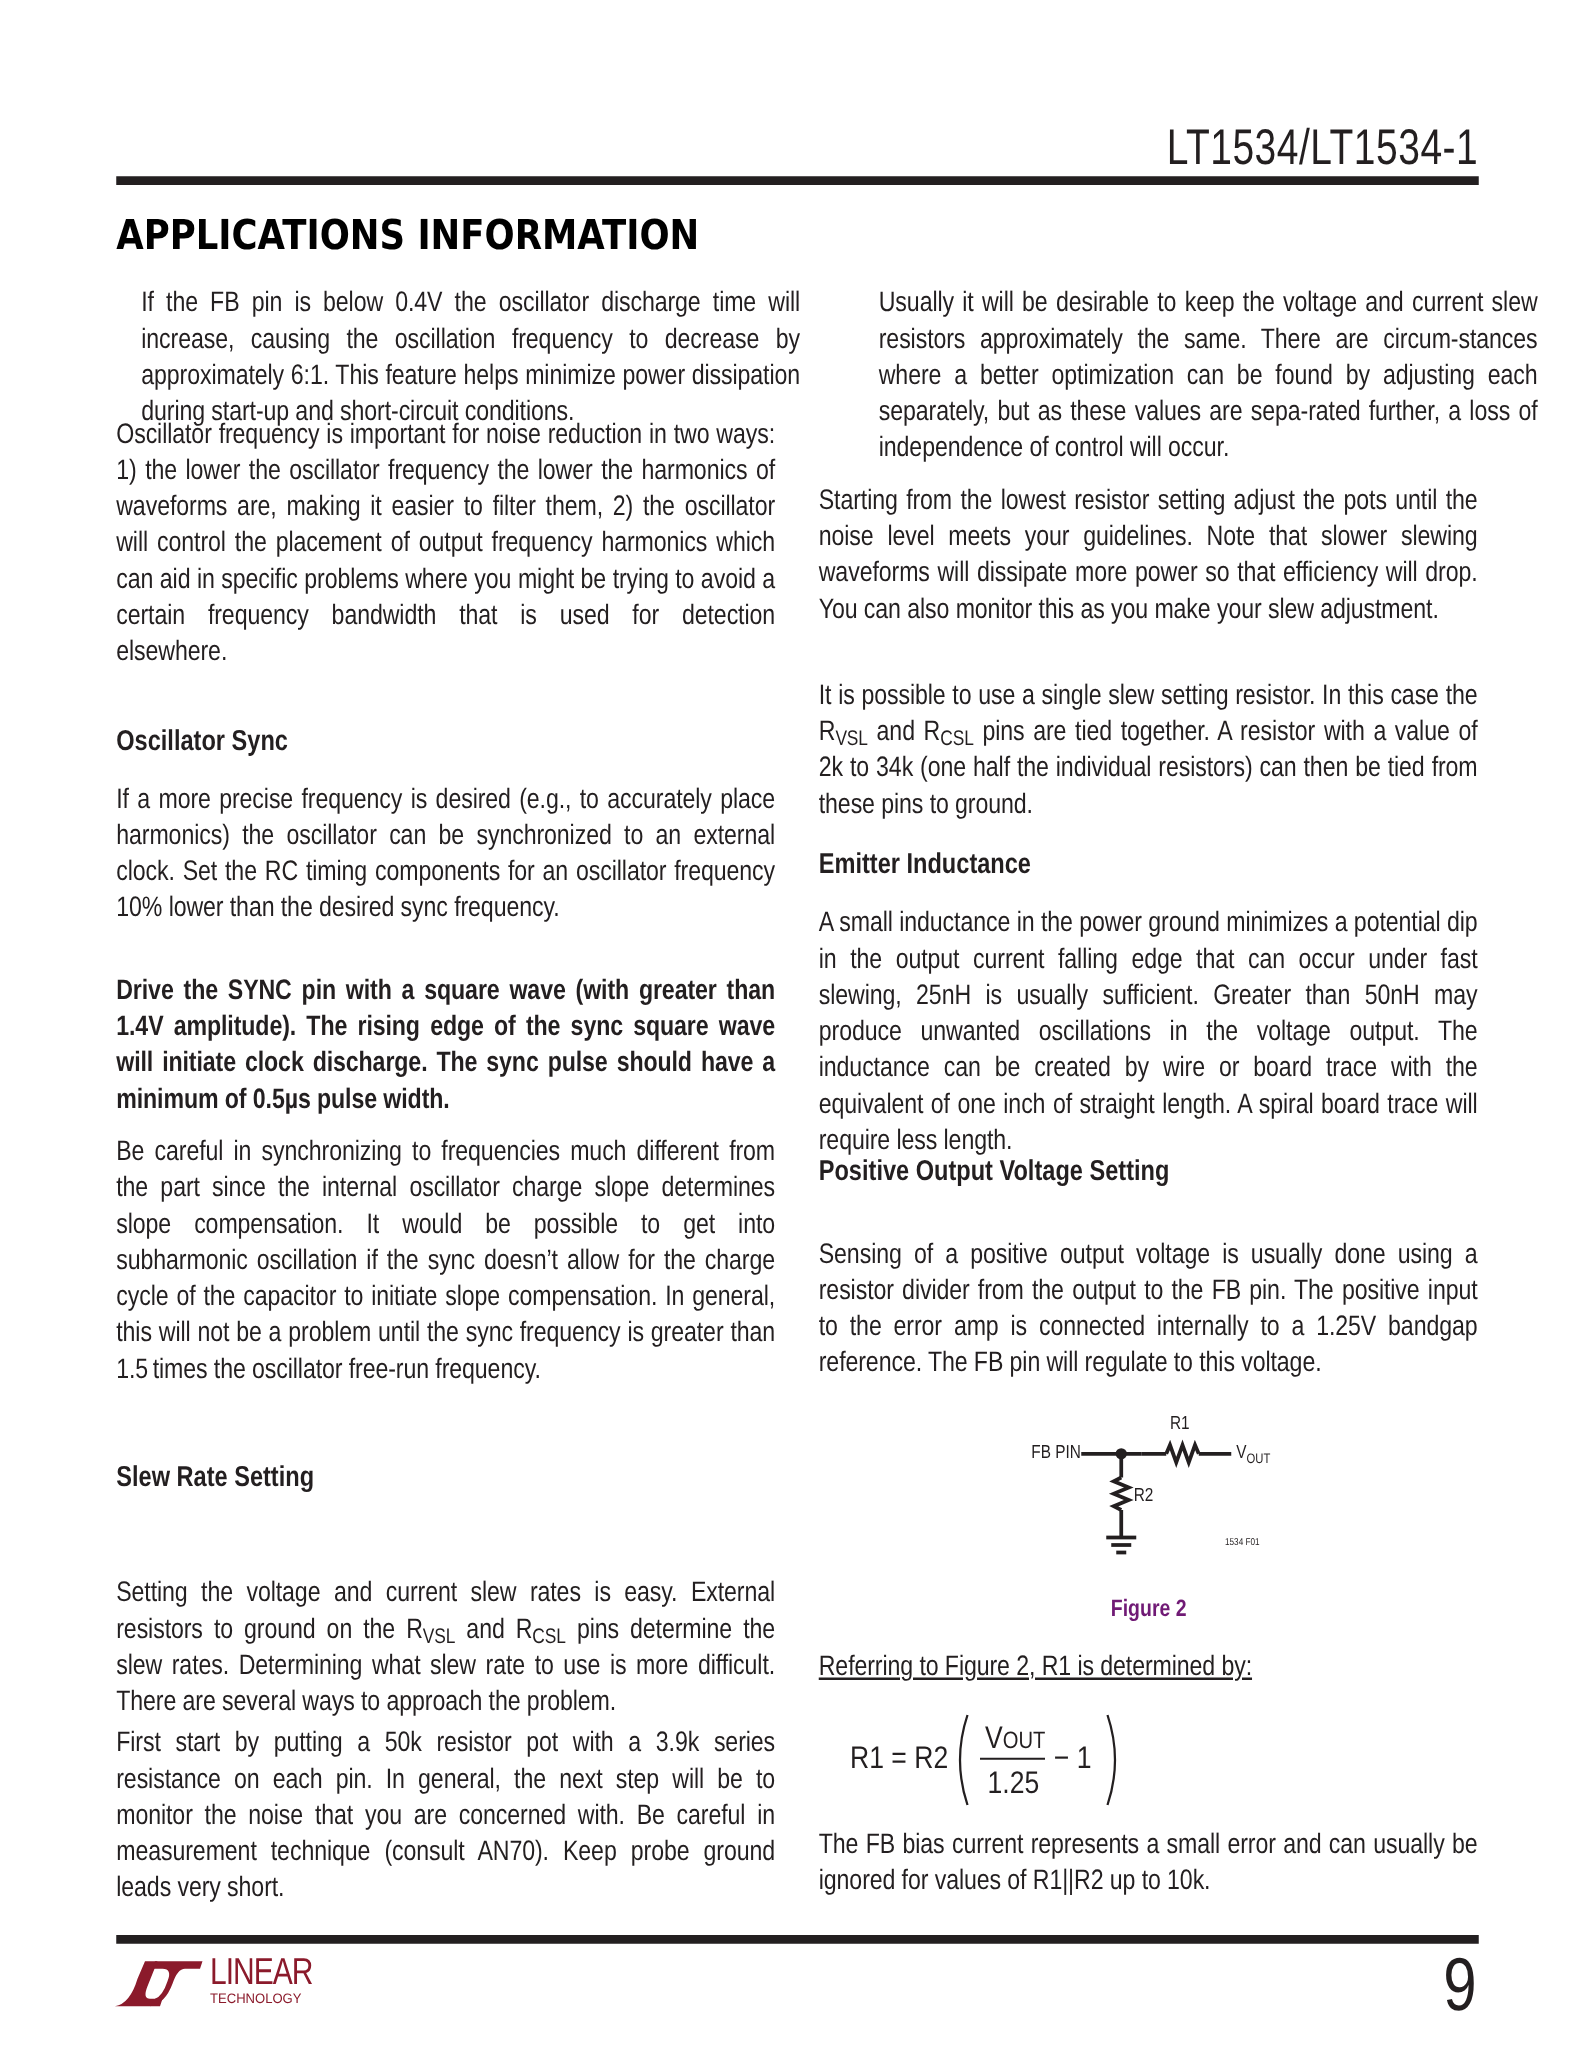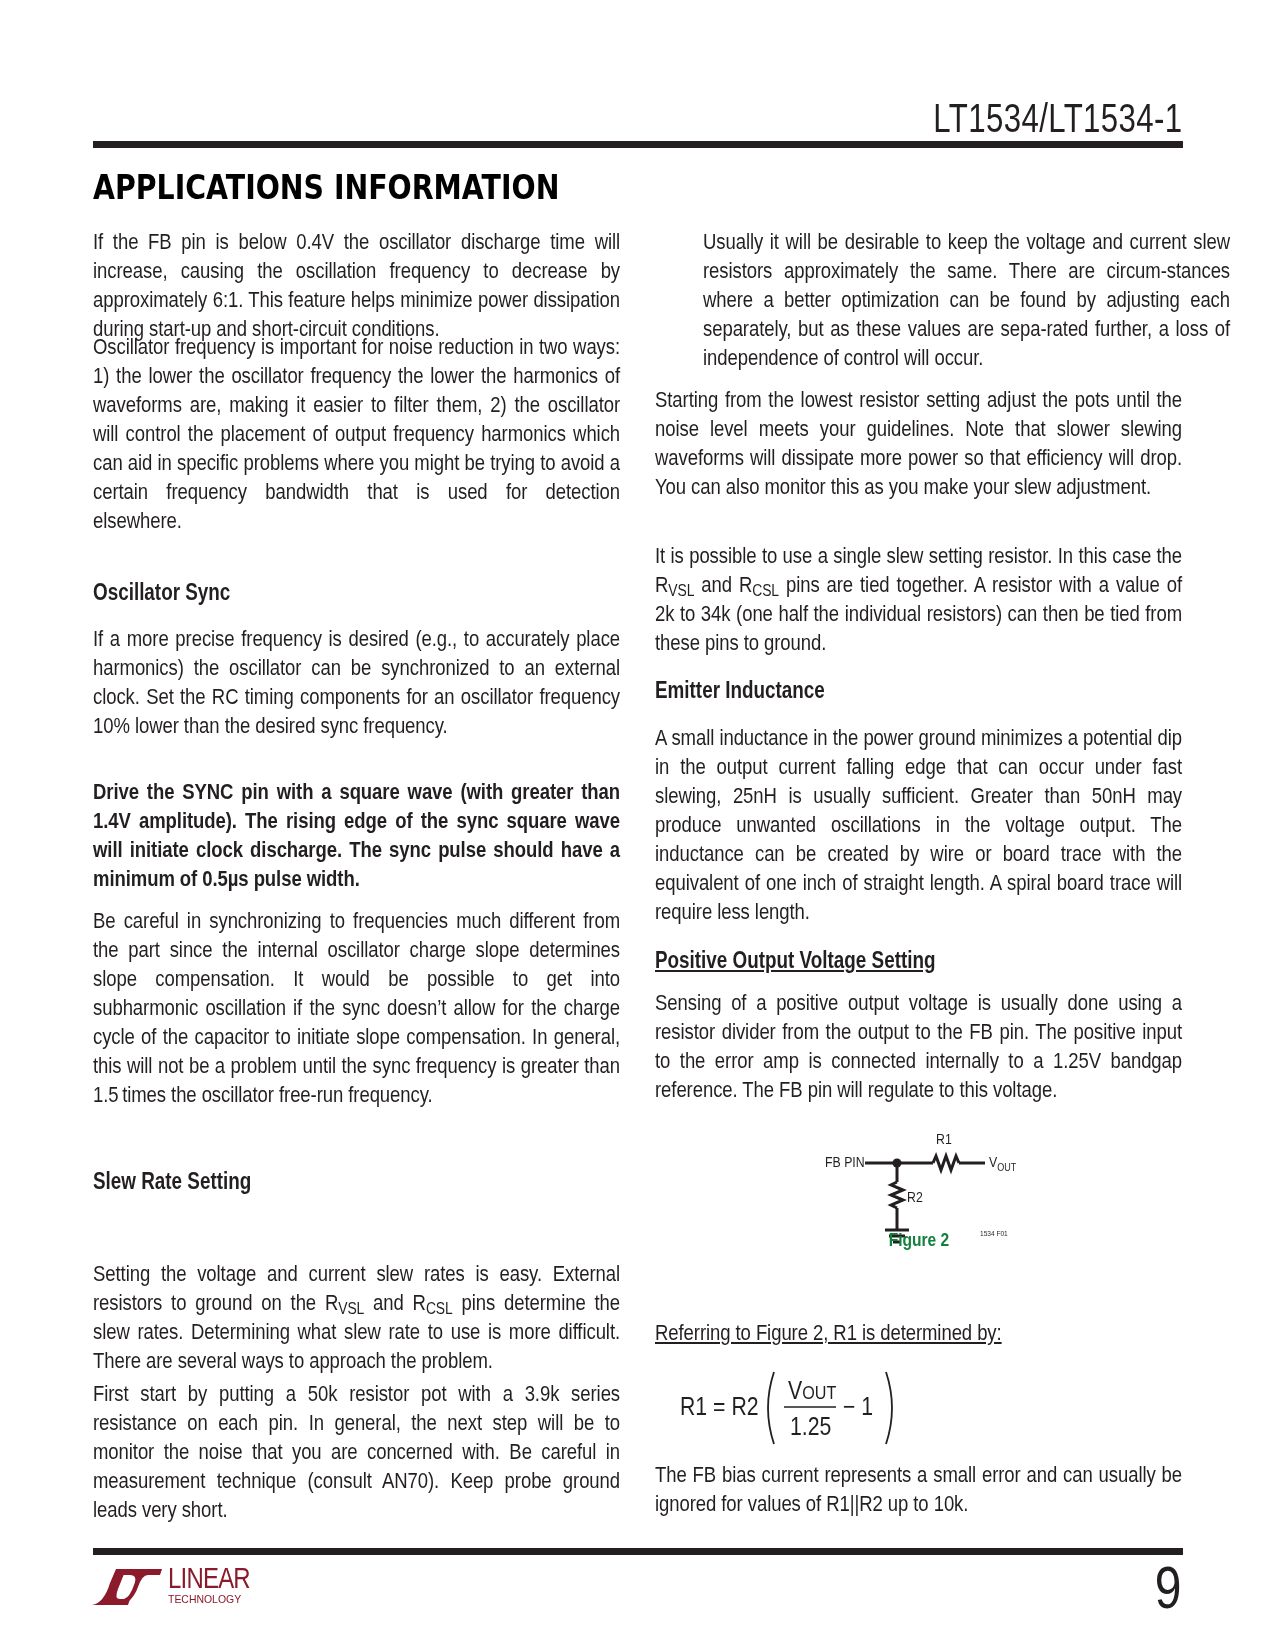--- a/index.html
+++ b/index.html
@@ -34,23 +34,23 @@
   }
   sub.s { font-size: 0.75em; vertical-align: -0.25em; line-height: 0; }
   .figure {
     position: absolute; left: 795px; top: 1120px; width: 240px; height: 140px;
   }
   .fig-label {
     position: absolute; font-family: "Liberation Sans", sans-serif; color: #231f20;
     transform: scaleX(0.82); transform-origin: left top; white-space: nowrap;
   }
   .fig-caption {
-    position: absolute; left: 655px; width: 527px; top: 1228px; text-align: center;
+    position: absolute; left: 655px; width: 527px; top: 1276px; text-align: center;
     font-family: "Liberation Sans", sans-serif; font-weight: bold; font-size: 19px; line-height: 24px;
-    color: #15803d;
+    color: #701a75;
   }
   .fig-caption span { display: inline-block; transform: scaleX(0.82); }
   .equation { position: absolute; left: 680px; top: 1368px; width: 240px; height: 80px; }
   .eq-text {
     position: absolute; font-family: "Liberation Sans", sans-serif; font-size: 25px; color: #231f20;
     transform: scaleX(0.85); transform-origin: left top; white-space: nowrap; line-height: 28px;
   }
   .footer-logo { position: absolute; left: 90px; top: 1563px; width: 175px; height: 45px; }
   .page-number {
     position: absolute; right: 94px; top: 1556px;
@@ -59,21 +59,21 @@
   }
 </style>
 </head>
 <body>
 
 <div class="part-number">LT1534/LT1534-1</div>
 <div class="rule" style="top:141px;"></div>
 <div class="section-title">APPLICATIONS INFORMATION</div>
 
 <div class="col left">
-  <div class="block" style="top:227px;">
+  <div class="block" style="top:227px;margin-left:20px;">
       <p class="para">If the FB pin is below 0.4V the oscillator discharge time will increase, causing the oscillation frequency to decrease by approximately 6:1. This feature helps minimize power dissipation during start-up and short-circuit conditions.</p>
     </div>
   <div class="block" style="top:332px;">
       <p class="para">Oscillator frequency is important for noise reduction in two ways: 1) the lower the oscillator frequency the lower the harmonics of waveforms are, making it easier to filter them, 2) the oscillator will control the placement of output frequency harmonics which can aid in specific problems where you might be trying to avoid a certain frequency bandwidth that is used for detection elsewhere.</p>
     </div>
   <div class="block" style="top:578px;">
       <h3 class="heading">Oscillator Sync</h3>
     </div>
   <div class="block" style="top:624px;">
       <p class="para">If a more precise frequency is desired (e.g., to accurately place harmonics) the oscillator can be synchronized to an external clock. Set the RC timing components for an oscillator frequency 10% lower than the desired sync frequency.</p>
@@ -104,21 +104,21 @@
     </div>
   <div class="block" style="top:541px;">
     <p class="para"><span>It is possible to use a single slew setting resistor. In this case the R</span><sub class="s">VSL</sub><span> and R</span><sub class="s">CSL</sub><span> pins are tied together. A resistor with a value of 2k to 34k (one half the individual resistors) can then be tied from these pins to ground.</span></p>
   </div>
   <div class="block" style="top:660px;margin-top:16px;">
       <h3 class="heading">Emitter Inductance</h3>
     </div>
   <div class="block" style="top:723px;">
       <p class="para">A small inductance in the power ground minimizes a potential dip in the output current falling edge that can occur under fast slewing, 25nH is usually sufficient. Greater than 50nH may produce unwanted oscillations in the voltage output. The inductance can be created by wire or board trace with the equivalent of one inch of straight length. A spiral board trace will require less length.</p>
     </div>
-  <div class="block" style="top:946px;text-decoration:underline;">
+  <div class="block" style="top:922px;">
       <h3 class="heading">Positive Output Voltage Setting</h3>
     </div>
   <div class="block" style="top:988px;">
       <p class="para">Sensing of a positive output voltage is usually done using a resistor divider from the output to the FB pin. The positive input to the error amp is connected internally to a 1.25V bandgap reference. The FB pin will regulate to this voltage.</p>
     </div>
   <div class="block" style="top:1318px;text-decoration:underline;">
       <p class="para">Referring to Figure 2, R1 is determined by:</p>
     </div>
   <div class="block" style="top:1460px;">
       <p class="para">The FB bias current represents a small error and can usually be ignored for values of R1||R2 up to 10k.</p>

